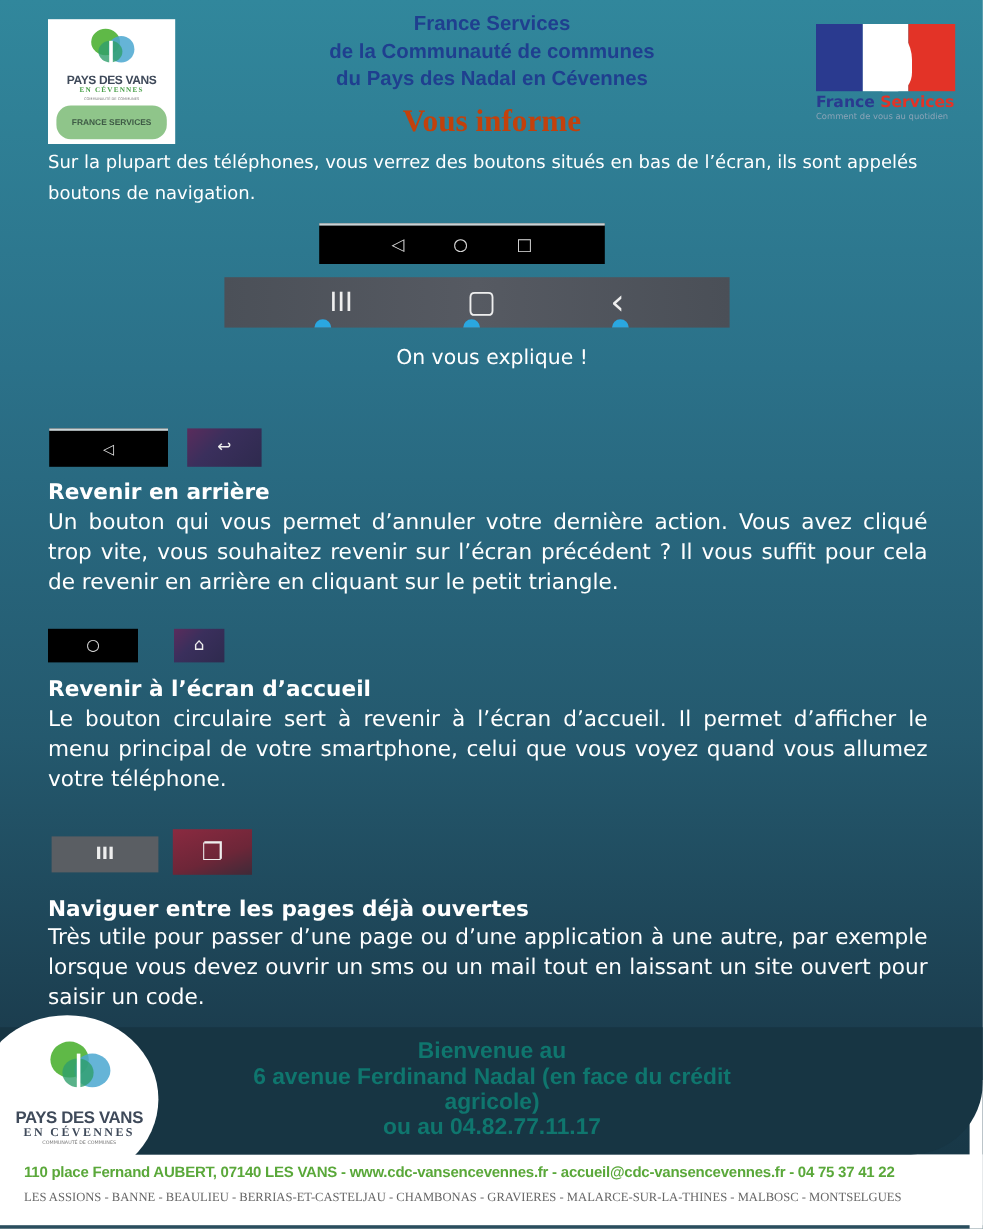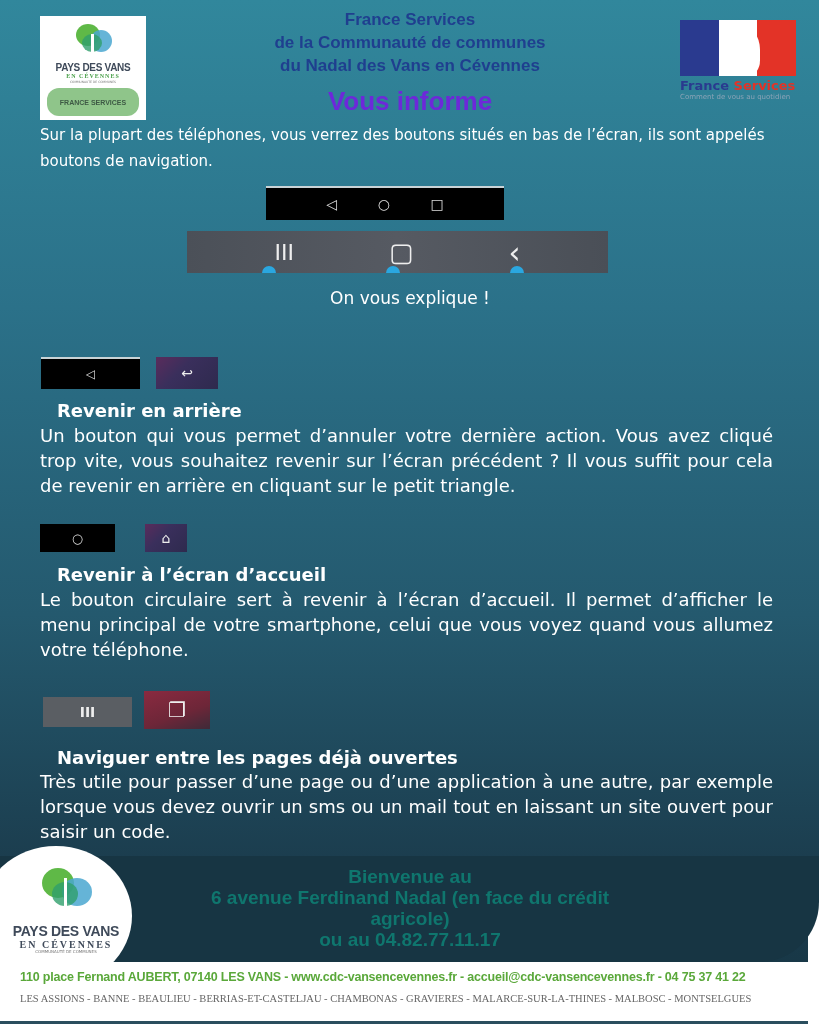--- a/index.html
+++ b/index.html
@@ -34,22 +34,22 @@
     font-family: "Liberation Sans", sans-serif; font-weight: bold; font-size: 7px; color:#3e5a45;
   }
 
   .org-title {
     left: 200px; top: 8px; width: 420px; text-align: center;
     font-family: "Liberation Sans", sans-serif; font-weight: bold;
     color: #1f3f8f; font-size: 17px; line-height: 23px;
   }
   .main-title {
     left: 200px; top: 84px; width: 420px; text-align: center;
-    font-family: Liberation Sans, sans-serif; font-weight: bold;
-    color: #6d28d9; font-size: 26px; line-height: 34px;
+    font-family: Liberation Serif, serif; font-weight: bold;
+    color: #c2410c; font-size: 26px; line-height: 34px;
   }
 
   .logo-fs { left: 680px; top: 20px; width: 120px; height: 86px; }
   .flag { width: 116px; height: 56px; display:flex; position:relative; }
   .flag .b { flex: 1; background:#2a3a8f; }
   .flag .w { flex: 1; background:#ffffff; }
   .flag .r { flex: 1; background:#e33327; }
   .marianne { position:absolute; left:40px; top:4px; width:40px; height:52px; background:#fff; border-radius: 45% 50% 30% 40%; }
   .fs-brand { font-family: "DejaVu Sans", sans-serif; font-weight: bold; font-size: 13px; margin-top: 2px; white-space:nowrap; }
   .fs-brand .blue { color:#2a3a8f; }
@@ -91,21 +91,21 @@
     display:flex; align-items:center; justify-content:center; color:#eee;
   }
   .btn-greybar {
     background:#5a5e63; display:flex; align-items:center; justify-content:center; color:#eee;
   }
   .btn-red {
     background: linear-gradient(160deg, #8a2a40 0%, #6d2638 60%, #3e2a38 100%);
     display:flex; align-items:center; justify-content:center; color:#eee;
   }
   .sec-title {
-    left: 40px; width: 740px; font-weight: bold; font-size: 18px; line-height: 24px; margin-left: 17px;
+    left: 40px; width: 740px; font-weight: bold; font-size: 18px; line-height: 24px;
   }
   .sec-body {
     left: 40px; width: 733px; font-size: 18px; line-height: 25px; text-align: justify;
   }
 
   
   .footer-dark {
     left: 0; top: 856px; width: 819px; height: 106px; background:#173543;
     border-radius: 0 0 60px 0;
   }
@@ -157,21 +157,21 @@
   </div>
   <div class="pdv-name">PAYS DES VANS</div>
   <div class="pdv-sub">EN CÉVENNES</div>
   <div class="pdv-tiny">COMMUNAUTÉ DE COMMUNES</div>
   <div class="fs-pill">FRANCE SERVICES</div>
 </div>
 
 <div class="abs org-title">
   <div>France Services</div>
   <div>de la Communauté de communes</div>
-  <div>du Nadal des Vans en Cévennes</div>
+  <div>du Pays des Nadal en Cévennes</div>
 </div>
 <div class="abs main-title">Vous informe</div>
 
 <div class="abs logo-fs">
   <div class="flag">
     <div class="b"></div>
       <div class="w"></div>
       <div class="r"></div>
     <div class="marianne"></div>
   </div>

